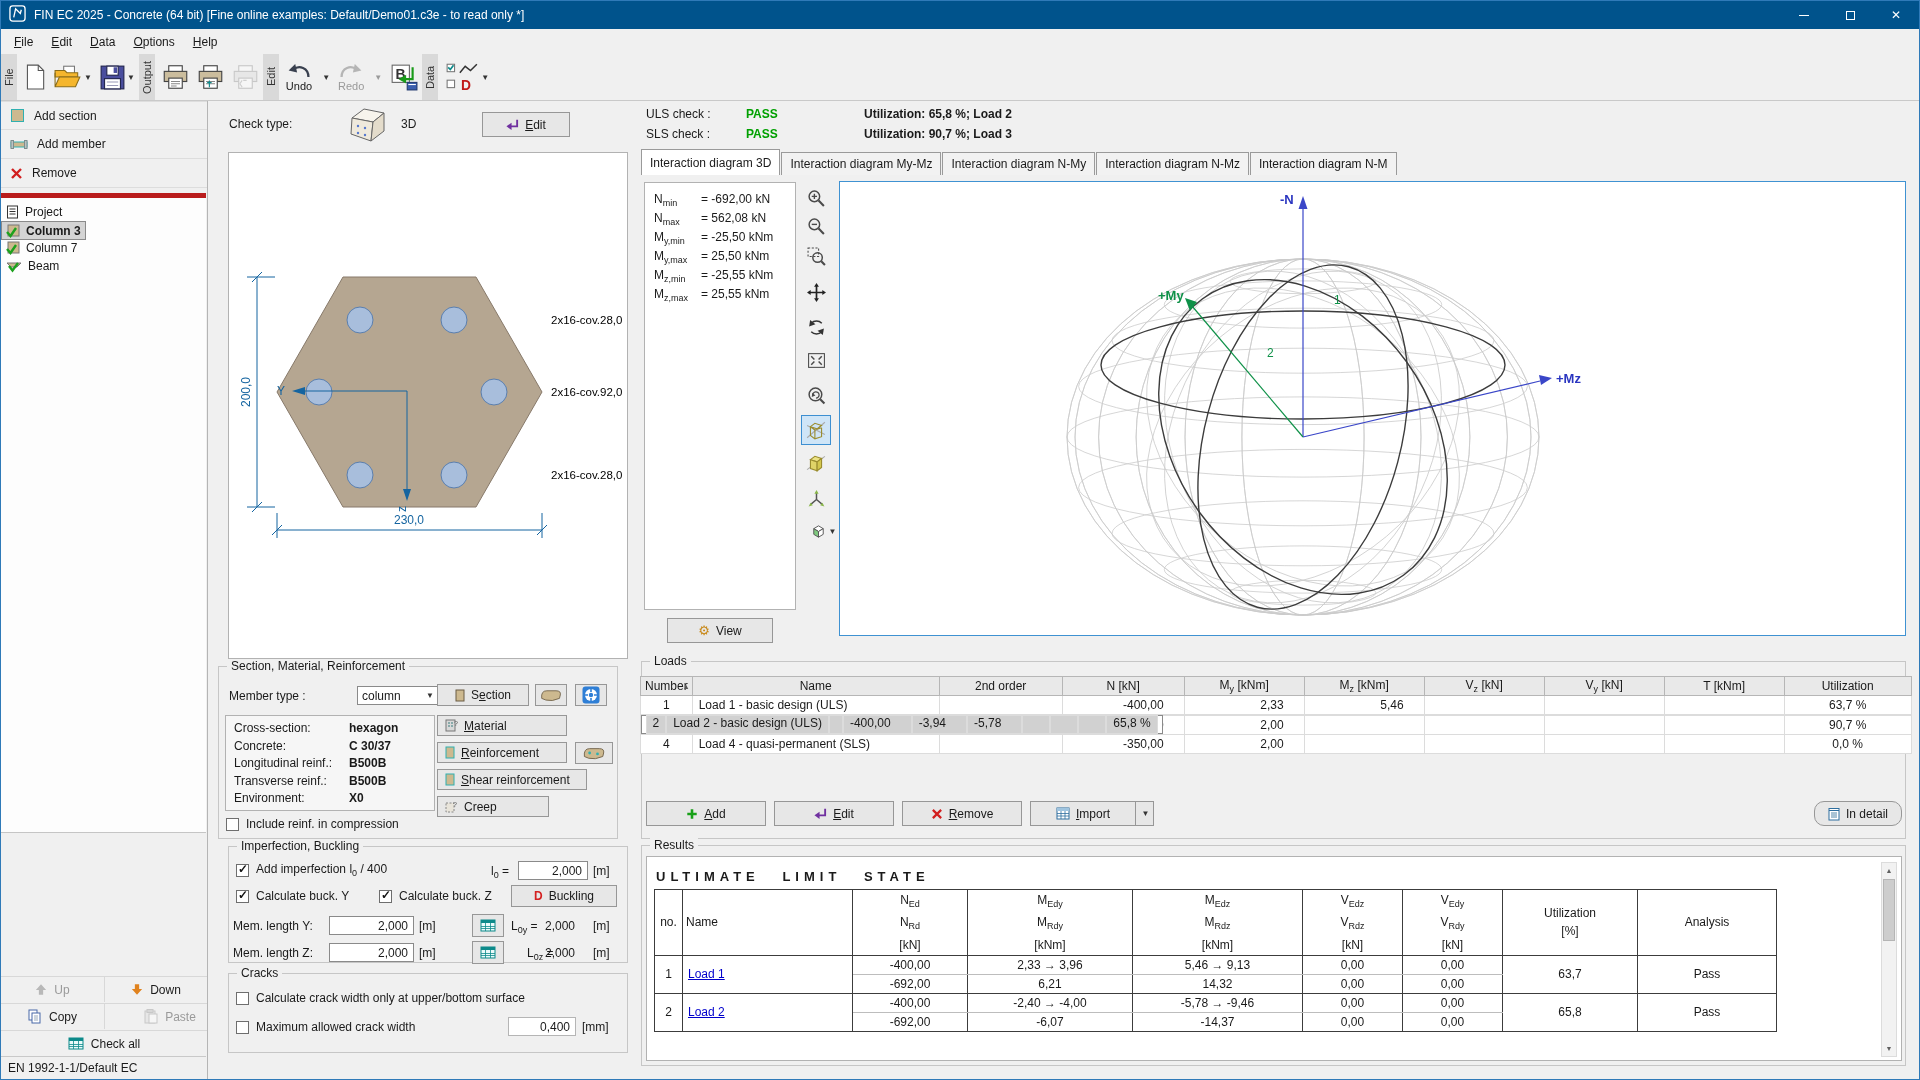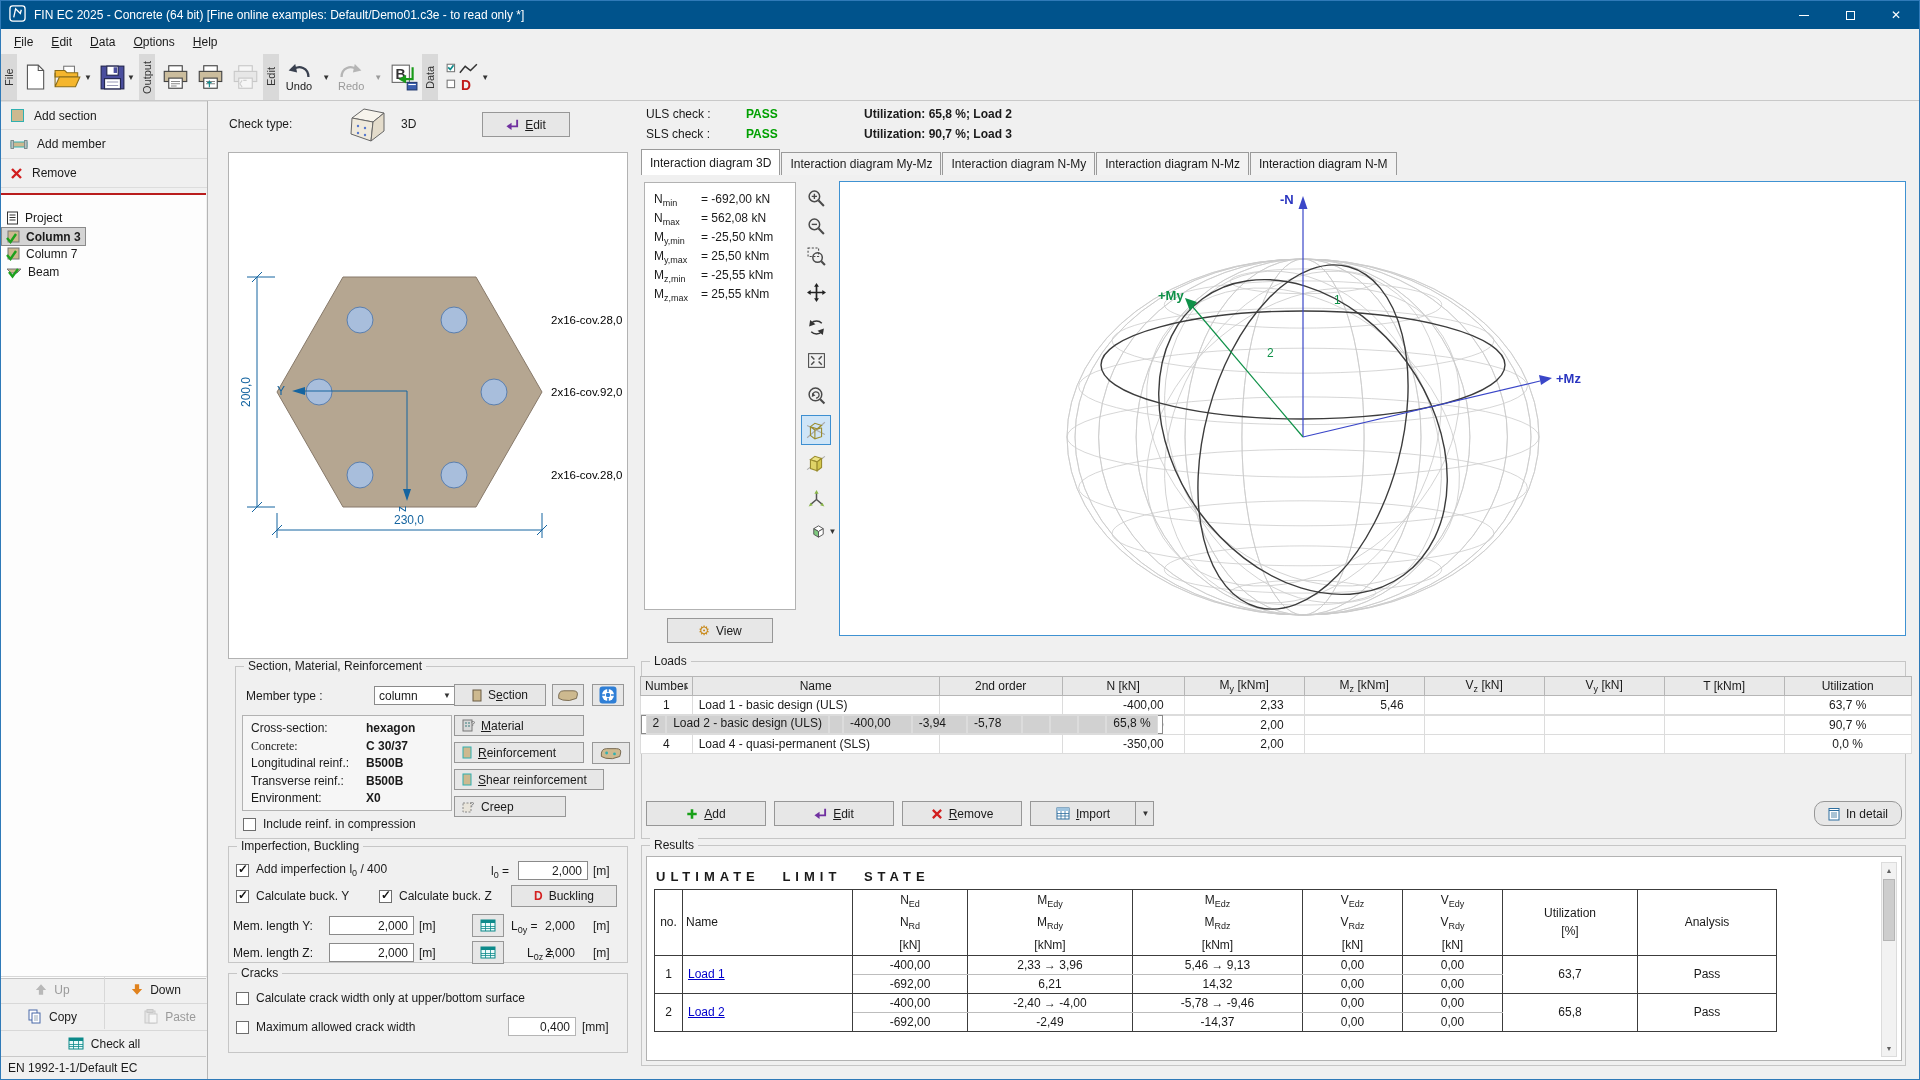--- a/index.html
+++ b/index.html
@@ -28,21 +28,21 @@
   .vlbl { width:16px; background:#d9d9d9; color:#333; font-size:11px; writing-mode:vertical-lr; transform:rotate(180deg); display:flex; align-items:center; justify-content:center; margin-right:3px; }
   .tbtn { display:flex; align-items:center; justify-content:center; padding:0 4px; position:relative; }
   .tbtn.col { flex-direction:column; justify-content:center; gap:1px; font-size:11px; }
   .dd { font-size:8px; color:#333; margin-left:2px; }
   .dim { opacity:.45; filter:grayscale(1); }
   .dimtx { color:#9a9a9a; }
 
   
   .sidebar { position:absolute; left:0; top:100px; width:207px; bottom:0; background:#f0f0f0; border-right:1px solid #b5b5b5; }
   .side-btn { height:29px; display:flex; align-items:center; gap:9px; padding-left:9px; border-bottom:1px solid #ddd; background:#f0f0f0; }
-  .tree { position:absolute; left:0; right:1px; top:92px; height:786px; background:#fdfdfd; border-top:2px solid #b91c1c; border-bottom:1px solid #c5c5c5; padding-top:14px; }
+  .tree { position:absolute; left:0; right:1px; top:92px; height:640px; background:#fdfdfd; border-top:5px solid #b91c1c; border-bottom:1px solid #c5c5c5; padding-top:5px; }
   .ti { height:18px; display:flex; align-items:center; gap:6px; padding-left:5px; }
   .ti.sel { background:#d4d4d4; font-weight:bold; }
   .sgrid { position:absolute; left:0; right:1px; bottom:23px; height:80px; }
   .sgb { position:absolute; height:26px; display:flex; align-items:center; justify-content:center; gap:7px; border-top:1px solid #d8d8d8; }
   .sstatus { position:absolute; left:0; right:1px; bottom:0; height:23px; border-top:1px solid #c9c9c9; display:flex; align-items:center; padding-left:7px; background:#f0f0f0; }
 
   
   .main { position:absolute; left:208px; top:100px; width:1712px; height:980px; }
   .lbl { position:absolute; white-space:nowrap; }
   .b { font-weight:bold; }
@@ -405,21 +405,21 @@
         </g>
         <text x="17" y="243" class="dimt" text-anchor="middle" transform="rotate(-90 17 239)">200,0</text>
         <text x="180" y="371" class="dimt" text-anchor="middle">230,0</text>
 
         <text x="322" y="171" font-size="11.5">2x16-cov.28,0</text>
         <text x="322" y="243" font-size="11.5">2x16-cov.92,0</text>
         <text x="322" y="326" font-size="11.5">2x16-cov.28,0</text>
       </svg>
     </div>
 
-    <div class="grp" style="left:26px;top:565px;width:400px;height:173px;">
+    <div class="grp" style="left:9px;top:565px;width:400px;height:173px;">
       <span class="glbl">Section, Material, Reinforcement</span>
       <div class="lbl" style="left:10px;top:22px;">Member type :</div>
       <div class="sel" style="left:138px;top:19px;width:82px;">
         <span>column</span>
           <span class="dd">▼</span>
       </div>
       <div class="btn" style="left:218px;top:17px;width:92px;height:22px;">
         <svg width="10" height="13" viewBox="0 0 10 13">
             <rect x="1" y="1" width="8" height="11" fill="#cdb98f" stroke="#6b5d44"></rect>
           </svg>
@@ -433,21 +433,21 @@
       <div class="btn" style="left:356px;top:17px;width:32px;height:22px;">
         <svg width="18" height="18" viewBox="0 0 18 18">
             <rect x="0.5" y="0.5" width="17" height="17" rx="3" fill="#2f7fd6"></rect>
             <circle cx="9" cy="9" r="6" fill="#fff"></circle>
             <circle cx="9" cy="9" r="2.2" fill="#2f7fd6"></circle>
             <path d="M9 3v3M9 12v3M3 9h3M12 9h3" stroke="#2f7fd6" stroke-width="1.6"></path>
           </svg>
       </div>
       <div class="abs" style="left:6px;top:48px;width:210px;height:96px;border:1px solid #b2b2b2;background:#f6f6f6;padding:4px 0 0 8px;line-height:17.5px;" id="section-info">
           <div><span style="display:inline-block;width:115px;">Cross-section:</span><span class="b">hexagon</span></div>
-          <div><span style="display:inline-block;width:115px;font-family:Liberation Serif, serif;">Concrete:</span><span class="b">C 30/37</span></div>
+          <div><span style="display:inline-block;width:115px;">Concrete:</span><span class="b">C 30/37</span></div>
           <div><span style="display:inline-block;width:115px;">Longitudinal reinf.:</span><span class="b">B500B</span></div>
           <div><span style="display:inline-block;width:115px;">Transverse reinf.:</span><span class="b">B500B</span></div>
           <div><span style="display:inline-block;width:115px;">Environment:</span><span class="b">X0</span></div>
         </div>
       <div class="btn" style="left:218px;top:48px;width:130px;height:21px;justify-content:flex-start;padding-left:7px;">
         <svg width="13" height="13" viewBox="0 0 13 13">
             <rect x="1" y="1" width="9" height="11" fill="#d8d8d8" stroke="#777"></rect>
             <path d="M3 3h2v2H3zM6 3h2v2H6zM3 6h2v2H3zM6 6h2v2H6z" fill="#8aa"></path>
             <text x="9" y="7" font-size="7" fill="#555">?</text>
           </svg>
@@ -913,21 +913,21 @@
             <td class="num">-400,00</td>
             <td class="num">-2,40 → -4,00</td>
             <td class="num">-5,78 → -9,46</td>
             <td class="num">0,00</td>
             <td class="num">0,00</td>
             <td rowspan="2">65,8</td>
             <td rowspan="2">Pass</td>
           </tr>
           <tr class="sub-bot">
             <td class="num">-692,00</td>
-            <td class="num">-2,49</td>
+            <td class="num">-6,07</td>
             <td class="num">-14,37</td>
             <td class="num">0,00</td>
             <td class="num">0,00</td>
           </tr>
         </tbody>
       </table>
     <div class="sbar">
       <div class="sbtn" style="top:0;">▲</div>
       <div class="sthumb"></div>
       <div class="sbtn" style="bottom:0;">▼</div>

